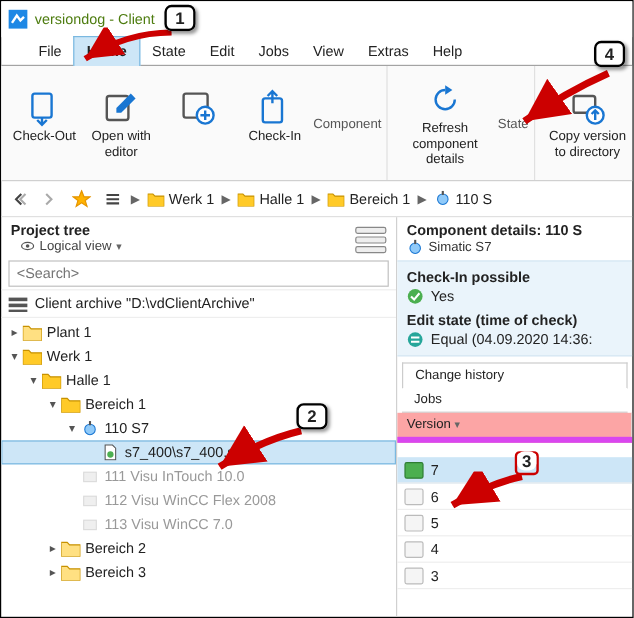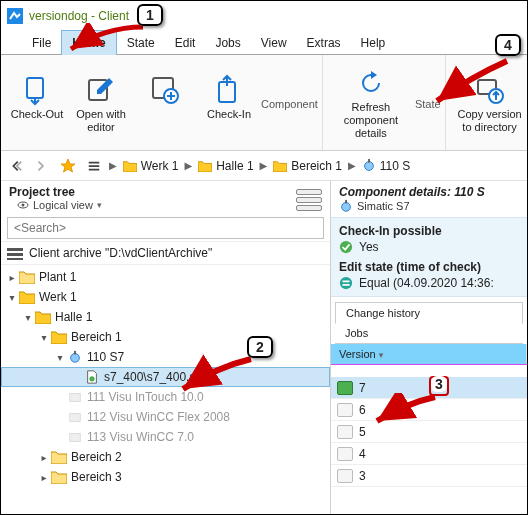--- a/index.html
+++ b/index.html
@@ -168,21 +168,21 @@
     border:1px solid #7ab8e0;
   }
   .tw { width:14px; text-align:center; color:#555; font-size:10px; cursor:default;}
   .fld-icon { width:16px;height:14px; margin-right:4px; flex-shrink:0;}
   .gray { color:#999; }
   .gray svg { opacity:0.45; }
   
   .detail-block {
     padding:4px 8px;
   }
-  .detail-title { font-weight:600;font-style:italic; }
+  .detail-title { font-weight:600; }
   .detail-sub { display:flex;align-items:center;gap:4px;font-size:11px;color:#333;}
   .section {
     background:#eaf4fb;
     padding:6px 8px;
     border-top:1px solid #d5e6f2;
     border-bottom:1px solid #d5e6f2;
   }
   .section .lbl { font-weight:600; }
   .ok-row { display:flex;align-items:center;gap:6px;margin-top:2px;}
   .tabs {
@@ -197,22 +197,22 @@
     cursor:default;
   }
   .tab.active {
     border:1px solid #ccc;
     border-bottom:1px solid #fff;
     background:#fff;
     position:relative;top:1px;
   }
   .grid-hdr {
     display:flex;
-    border-bottom:1px solid #d946ef;
-    background:#7dd3fc;
+    border-bottom:5px solid #d946ef;
+    background:#fca5a5;
     font-size:11px;
   }
   .grid-hdr .col { padding:4px 8px; border-right:1px solid #e0e0e0;}
   .grid-body .row {
     display:flex;align-items:center;
     height:22px;
     border-bottom:1px solid #eee;
     padding-left:6px;
     gap:6px;
     font-size:12px;

